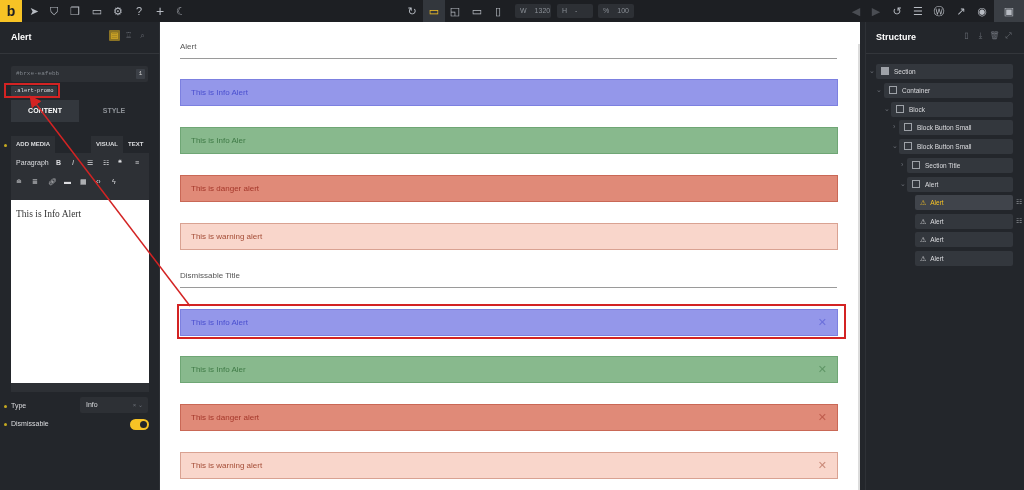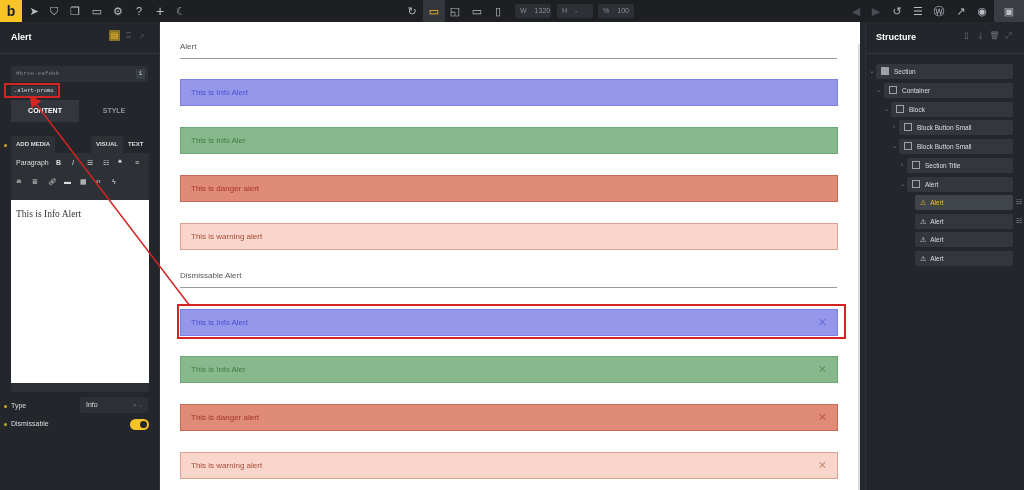--- a/index.html
+++ b/index.html
@@ -148,21 +148,21 @@
 
 <div class="canvas">
   <div class="sec-title" style="top:20px">Alert</div>
   <div class="sec-line" style="top:36px"></div>
 
   <div class="alert" style="top:57px;background:#9497ea;color:#4a4fcf;border-color:#7c80e0"><span>This is Info Alert</span></div>
   <div class="alert" style="top:105px;background:#88b98d;color:#3f7a46;border-color:#6fa675"><span>This is Info Aler</span></div>
   <div class="alert" style="top:153px;background:#e08a78;color:#a4372a;border-color:#c96856"><span>This is danger alert</span></div>
   <div class="alert" style="top:201px;background:#f9d6cb;color:#a44c36;border-color:#d9a292"><span>This is warning alert</span></div>
 
-  <div class="sec-title" style="top:249px">Dismissable Alert</div>
+  <div class="sec-title" style="top:249px">Dismissable Title</div>
   <div class="sec-line" style="top:265px"></div>
 
   <div class="alert" style="top:287px;background:#9497ea;color:#4a4fcf;border-color:#7c80e0"><span>This is Info Alert</span><span class="close">✕</span></div>
   <div class="alert" style="top:334px;background:#88b98d;color:#3f7a46;border-color:#6fa675"><span>This is Info Aler</span><span class="close">✕</span></div>
   <div class="alert" style="top:382px;background:#e08a78;color:#a4372a;border-color:#c96856"><span>This is danger alert</span><span class="close">✕</span></div>
   <div class="alert" style="top:430px;background:#f9d6cb;color:#a44c36;border-color:#d9a292"><span>This is warning alert</span><span class="close">✕</span></div>
 
   <div class="canvas-scroll"></div>
 </div>
 

